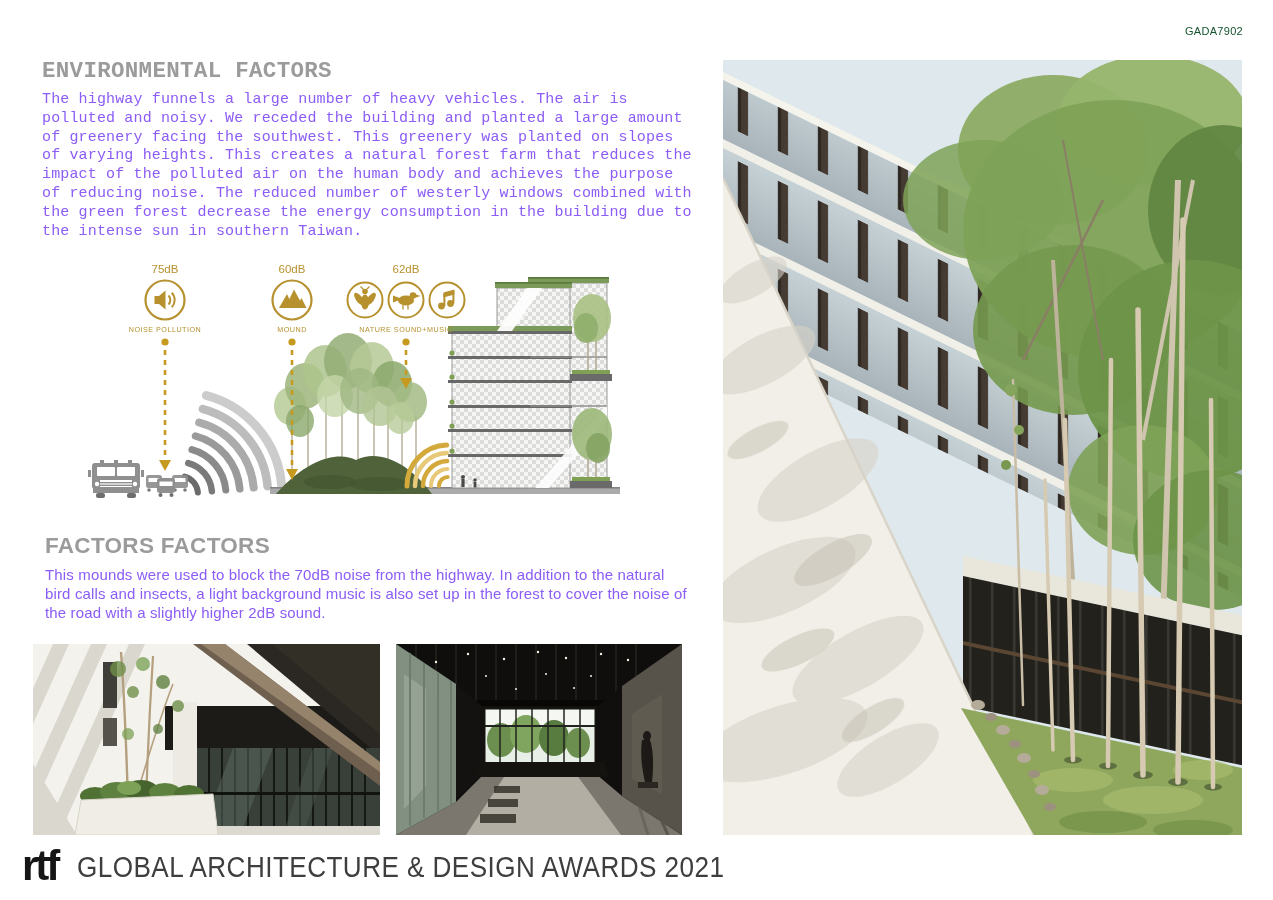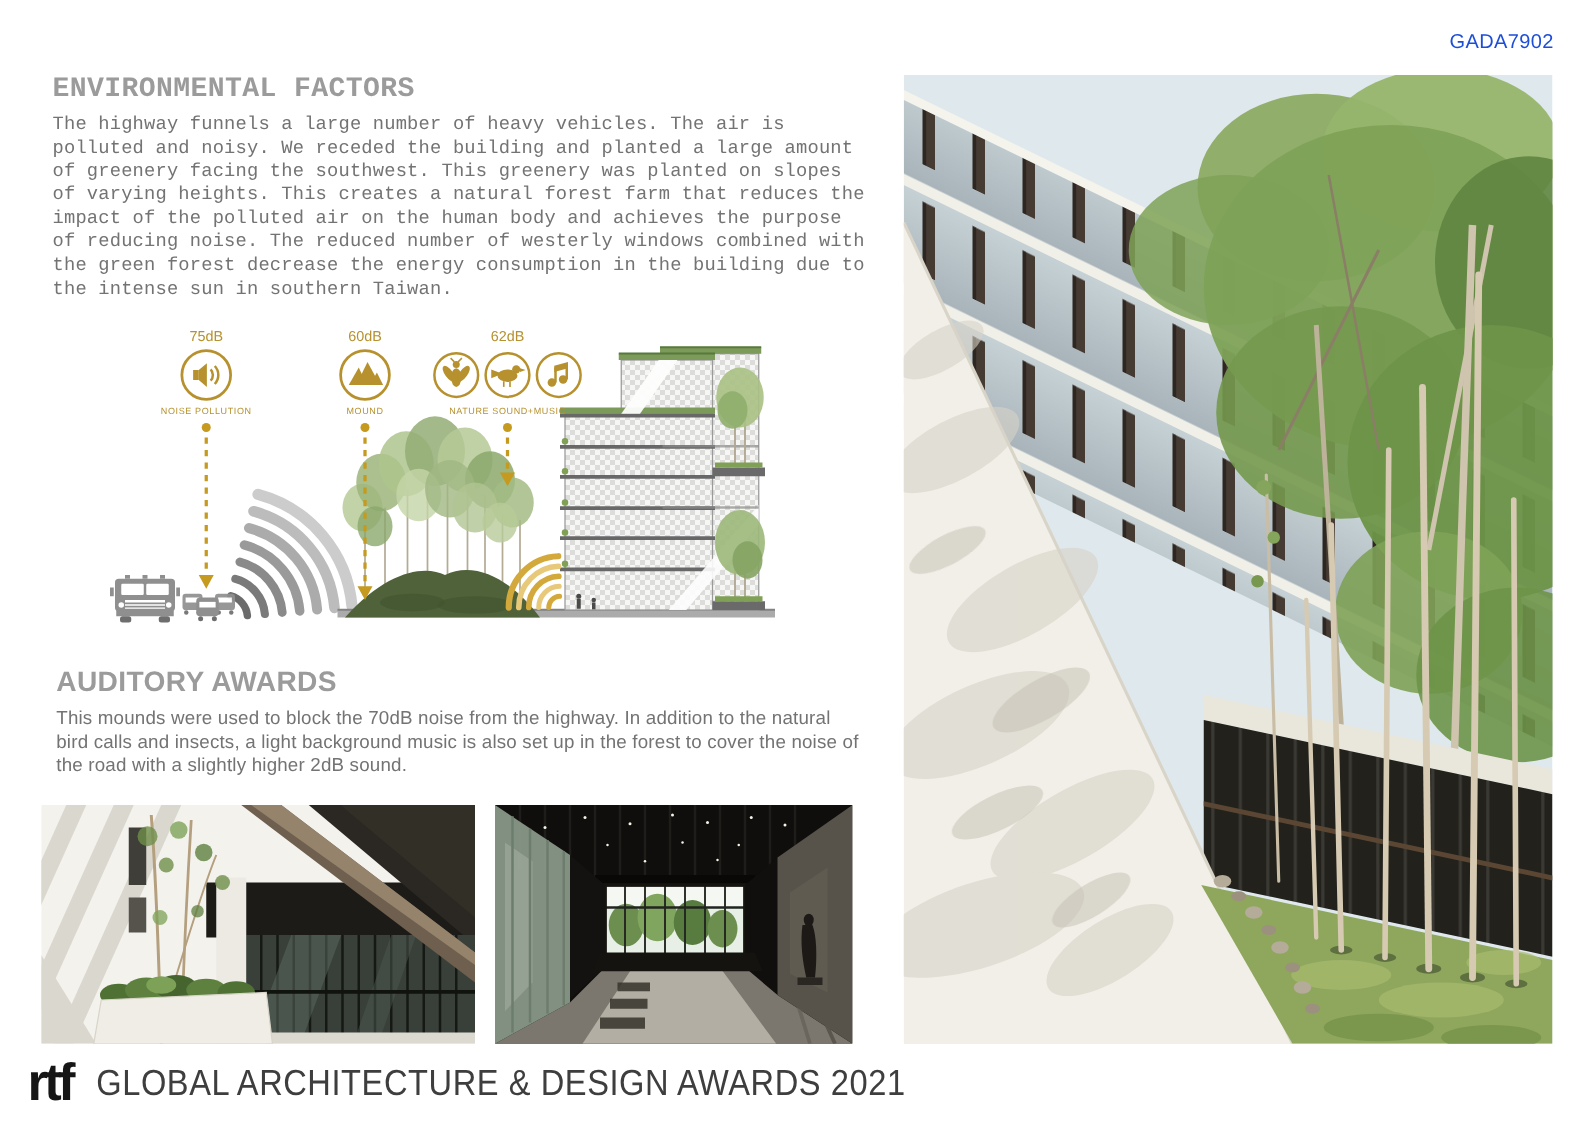--- a/index.html
+++ b/index.html
@@ -1,21 +1,21 @@
 <!DOCTYPE html>
 <html><head>
 <meta charset="utf-8">
 <style>
   html,body{margin:0;padding:0;background:#ffffff;}
   #board{position:relative;width:1273px;height:900px;background:#ffffff;overflow:hidden;
          font-family:"Liberation Sans",sans-serif;}
   .abs{position:absolute;}
-  #page-code{right:30px;top:25px;font-size:16px;color:#1d4ed8;letter-spacing:.3px;margin-left:27px;}
+  #page-code{right:30px;top:25px;font-size:11px;color:#14532d;letter-spacing:.3px;margin-left:27px;}
   .sec-title{margin:0 0 7px 0;font-size:22.5px;font-weight:700;color:#9b9b9b;letter-spacing:.3px;}
-  .sec-body{margin:0;font-size:15px;line-height:18.8px;color:#737373;letter-spacing:.15px;}
+  .sec-body{margin:0;font-size:15px;line-height:18.8px;color:#8b5cf6;letter-spacing:.15px;}
   #env-section{left:42px;top:58px;width:655px;font-family:Liberation Mono, monospace;}
   #aud-section{left:45px;top:533px;width:648px;}
   #diagram{left:80px;top:256px;}
   #photo1{left:33px;top:644px;}
   #photo2{left:396px;top:644px;}
   #hero{left:723px;top:60px;}
   #footer{left:22px;top:845px;display:flex;align-items:center;gap:7px;}
   #award-text{font-size:29px;color:#3e3e3e;white-space:nowrap;letter-spacing:.5px;
               transform:scaleX(.9);transform-origin:left center;}
   svg text{font-family:"Liberation Sans",sans-serif;}
@@ -236,21 +236,21 @@
       <rect x="372.4" y="35" width="2" height="12.5" fill="#B6912E"></rect>
       <polygon points="363.4,36.5 374.4,33.5 374.4,38.5 363.4,41.5" fill="#B6912E"></polygon>
     </g>
 
     <text x="85" y="75.5" text-anchor="middle" font-size="7.2" letter-spacing=".5" fill="#B6912E">NOISE POLLUTION</text>
     <text x="212" y="75.5" text-anchor="middle" font-size="7.2" letter-spacing=".5" fill="#B6912E">MOUND</text>
     <text x="326" y="75.5" text-anchor="middle" font-size="7.2" letter-spacing=".5" fill="#B6912E">NATURE SOUND+MUSIC</text>
   </svg>
 
   <div class="abs" id="aud-section">
-    <h2 class="sec-title">AUDITORY AWARDS</h2>
+    <h2 class="sec-title">FACTORS FACTORS</h2>
     <p class="sec-body">This mounds were used to block the 70dB noise from the highway. In addition to the natural bird calls and insects, a light background music is also set up in the forest to cover the noise of the road with a slightly higher 2dB sound.</p>
   </div>
 
   <svg class="abs" id="photo1" width="347" height="191" viewBox="0 0 347 191">
     <rect width="347" height="191" fill="#f4f2ed"></rect>
     <g fill="#cfccc2" opacity=".7">
       <polygon points="20,0 36,0 -50,191 -66,191"></polygon>
       <polygon points="58,0 74,0 -12,191 -28,191"></polygon>
       <polygon points="96,0 112,0 26,191 10,191"></polygon>
       <polygon points="0,120 44,191 0,191"></polygon>

